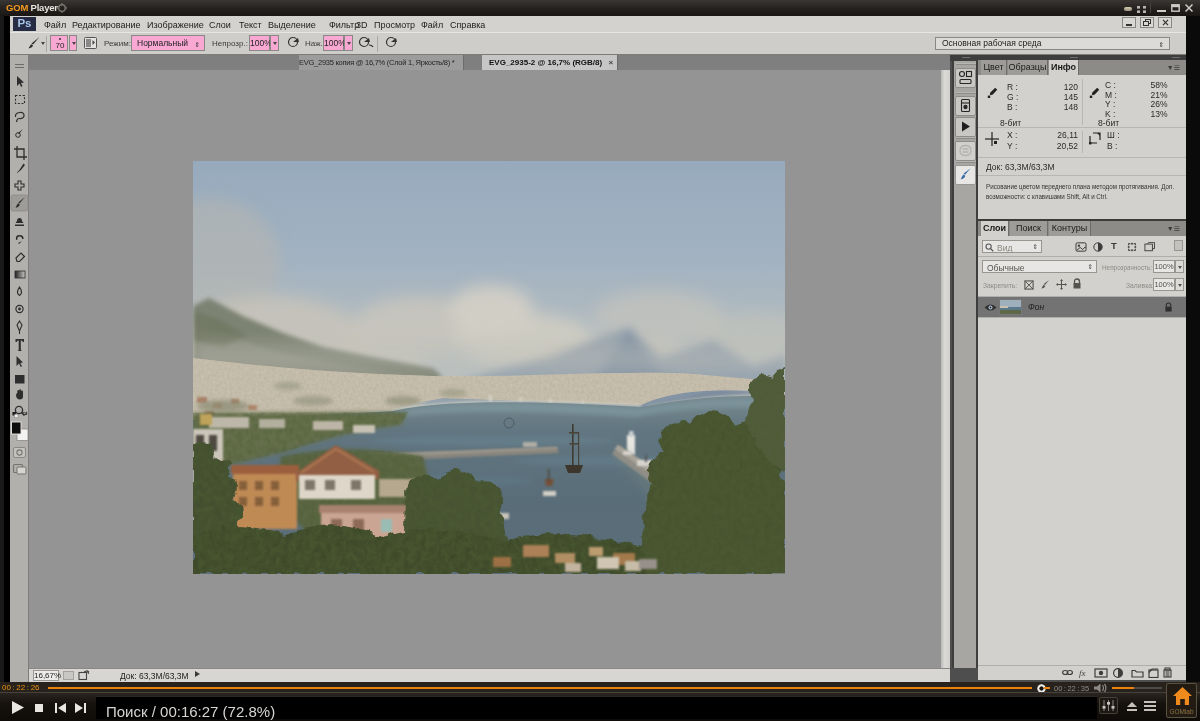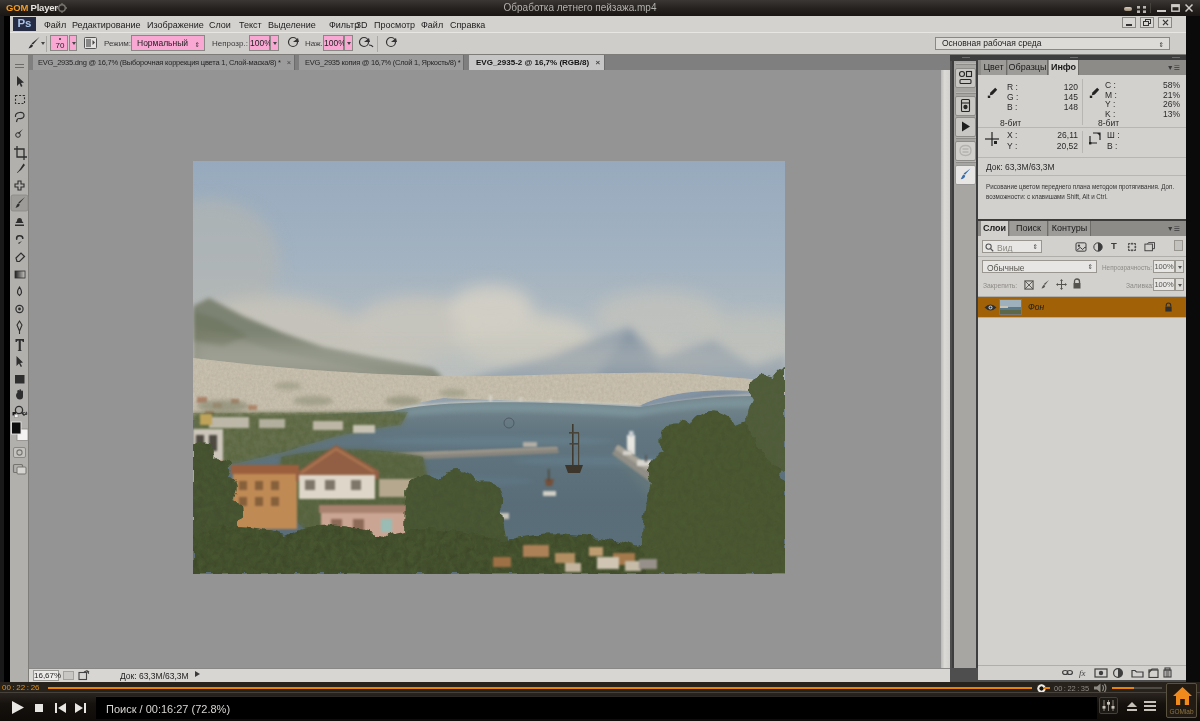--- a/index.html
+++ b/index.html
@@ -28,21 +28,21 @@
   #optbar { left:10px; top:32px; width:1176px; height:23px; background:#cfcdca;
      border-top:1px solid #e8e6e3; border-bottom:1px solid #7e7c78; }
   .obox { position:absolute; background:#f9a8d4; border:1px solid #8a8884; font-size:8.5px; color:#222; }
   .olab { position:absolute; font-size:8px; color:#333; white-space:nowrap; }
   .osep { position:absolute; top:36px; width:1px; height:16px; background:#aba9a5; }
 
   
   #tabbar { left:29px; top:55px; width:921px; height:15px; background:#7f7f7f; }
   .tab { position:absolute; top:0; height:15px; font-size:7.5px; color:#262626;
      background:#9c9c9c; border-right:1px solid #6c6c6c; line-height:15px; white-space:nowrap; overflow:hidden; }
-  .tab.active { background:#c6c6c6; color:#111; }
+  .tab.active { background:#c6c6c6; color:#111;margin-left:13px; }
   .tab .x { color:#444; margin-left:4px; }
 
   
   #toolbar { left:10px; top:55px; width:19px; height:627px; background:#b2b0ad; border-right:1px solid #7f7d7a; }
 
   
   #canvas { left:29px; top:70px; width:921px; height:598px; background:#949494; }
 
   #statusbar { left:29px; top:668px; width:921px; height:14px; background:#d8d6d3; font-size:8.5px; color:#222; }
 
@@ -62,21 +62,20 @@
   #controls { left:0; top:692px; width:1200px; height:29px;
      background:linear-gradient(#2b2620,#16120e 40%,#0e0b08); }
   .ttime { position:absolute; font-size:8px; color:#e8920f; white-space:nowrap; }
 </style>
 </head>
 <body>
 <div id="stage">
 
   <div class="abs" id="gomtitle"></div>
   <div class="abs" id="gomlogo"><span class="g">GOM</span> Player</div>
-  <div class="abs" id="gomtitletext">Обработка летнего пейзажа.mp4</div>
   <div class="abs" id="titlebtns">
     <svg class="abs" style="left:57px;top:3px" width="10" height="10" viewBox="0 0 11 11">
       <circle cx="5.5" cy="5.5" r="3.6" fill="none" stroke="#76736e" stroke-width="1.6"></circle>
       <circle cx="5.5" cy="5.5" r="1.2" fill="#24211e"></circle>
       <g stroke="#76736e" stroke-width="1.4">
         <line x1="5.5" y1="0" x2="5.5" y2="2"></line>
           <line x1="5.5" y1="9" x2="5.5" y2="11"></line>
         <line x1="0" y1="5.5" x2="2" y2="5.5"></line>
           <line x1="9" y1="5.5" x2="11" y2="5.5"></line>
       </g>
@@ -194,22 +193,21 @@
       <path d="M7 6 L12 2 L13 6 Z" fill="#333"></path>
     </svg>
 
     <div class="obox" style="left:935px;top:37px;width:235px;height:13px;line-height:11px;background:#dddbd8">
       <span style="margin-left:6px;font-size:8.5px">Основная рабочая среда</span>
       <span style="position:absolute;right:5px;top:1px;font-size:6.5px;color:#333">⇕</span>
     </div>
   </div>
 
   <div class="abs" id="tabbar">
-    <div class="tab" style="left:4px;width:262px;padding-left:5px;letter-spacing:-0.22px">EVG_2935.dng @ 16,7% (Выборочная коррекция цвета 1, Слой-маска/8) * <span class="x">×</span></div>
-    <div class="tab" style="left:270px;width:165px;padding-left:6px;letter-spacing:-0.26px">EVG_2935 копия @ 16,7% (Слой 1, Яркость/8) * </div>
+    <div class="tab" style="left:270px;width:165px;letter-spacing:-0.26px">EVG_2935 копия @ 16,7% (Слой 1, Яркость/8) * </div>
     <div class="tab active" style="left:440px;width:136px;padding-left:7px;font-weight:bold;font-size:8px">EVG_2935-2 @ 16,7% (RGB/8) <span class="x">×</span></div>
   </div>
 
   <div class="abs" id="toolbar"></div>
   <div class="abs" id="toolicons">
   <svg class="abs" style="left:10px;top:55px" width="19" height="627" viewBox="0 0 19 627">
     <g fill="#2e2e2e" stroke="none">
 
       <rect x="5" y="9" width="9" height="1" fill="#6e6c69"></rect>
           <rect x="5" y="12" width="9" height="1" fill="#6e6c69"></rect>
@@ -622,21 +620,21 @@
           <rect x="0.8" y="8.6" width="2.4" height="2.4" fill="#222"></rect>
       </svg>
       <div class="abs" style="left:29px;top:7px;line-height:10px">R :<br>G :<br>B :</div>
       <div class="abs" style="left:60px;top:7px;width:40px;text-align:right;line-height:10px">120<br>145<br>148</div>
       <div class="abs" style="left:22px;top:43px">8-бит</div>
       <svg class="abs" style="left:111px;top:12px" width="11" height="11" viewBox="0 0 11 11">
         <path d="M8.2 0.8 L10.2 2.8 L5.8 7.4 L3.6 8.2 L2.8 7.4 L3.6 5.2 Z" fill="#222"></path>
           <rect x="0.8" y="8.6" width="2.4" height="2.4" fill="#222"></rect>
       </svg>
       <div class="abs" style="left:127px;top:6px;line-height:9.5px">C :<br>M :<br>Y :<br>K :</div>
-      <div class="abs" style="left:160px;top:6px;width:42px;text-align:right;line-height:9.5px">58%<br>21%<br>26%<br>13%</div>
+      <div class="abs" style="left:160px;top:6px;width:42px;text-align:center;line-height:9.5px">58%<br>21%<br>26%<br>13%</div>
       <div class="abs" style="left:120px;top:43px">8-бит</div>
       <div class="abs" style="left:104px;top:4px;width:1px;height:46px;background:#b8b6b3"></div>
       <div class="abs" style="left:0;top:52px;width:208px;height:1px;background:#b8b6b3"></div>
 
       <svg class="abs" style="left:7px;top:57px" width="14" height="14" viewBox="0 0 14 14">
         <g stroke="#222" stroke-width="1.2">
             <line x1="7" y1="0" x2="7" y2="14"></line>
             <line x1="0" y1="7" x2="14" y2="7"></line>
           </g>
         <rect x="9" y="9" width="3" height="3" fill="#222"></rect>
@@ -739,21 +737,21 @@
           <path d="M2.5 5 L2.5 3.5 Q2.5 1 5 1 Q7.5 1 7.5 3.5 L7.5 5" fill="none" stroke="#55534e" stroke-width="1.3"></path>
           <rect x="1.5" y="5" width="7" height="5.5" fill="#55534e"></rect>
         </svg>
       <span class="abs" style="left:148px;top:45px;color:#8d8b86;font-size:7.5px;transform:scaleX(0.9);transform-origin:0 0">Заливка:</span>
       <div class="abs" style="left:175px;top:42px;width:22px;height:13px;background:#e8e6e4;border:1px solid #98968f;text-align:center;line-height:12px;color:#55534e;font-size:7.5px">100%</div>
       <div class="abs" style="left:197px;top:42px;width:9px;height:13px;background:#dddbd8;border:1px solid #98968f">
           <div style="position:absolute;left:2px;top:5px;border-left:2px solid transparent;border-right:2px solid transparent;border-top:3px solid #555"></div>
         </div>
       <div class="abs" style="left:0;top:47px;width:208px;height:1px;background:#b0aeab;top:60px"></div>
       
-      <div class="abs" style="left:0;top:61px;width:208px;height:20px;background:#a16207">
+      <div class="abs" style="left:0;top:61px;width:208px;height:20px;background:#737373">
         <svg class="abs" style="left:6px;top:6px" width="13" height="9" viewBox="0 0 13 9">
             <path d="M0.5 4.5 Q6.5 -1.5 12.5 4.5 Q6.5 10.5 0.5 4.5 Z" fill="#2f2f2f"></path>
             <circle cx="6.5" cy="4.5" r="2" fill="#b3c7e0"></circle>
             <circle cx="6.5" cy="4.5" r="1" fill="#2f2f2f"></circle>
           </svg>
         <div class="abs" style="left:21px;top:2px;width:23px;height:16px;background:#fff;border:1px solid #777">
           <svg width="21" height="14" viewBox="0 0 21 14">
               <rect width="21" height="9" fill="#9fb0bd"></rect>
               <rect y="7" width="21" height="4" fill="#5a7a8c"></rect>
               <rect y="10" width="21" height="4" fill="#5d6848"></rect>
@@ -825,21 +823,21 @@
     <svg class="abs" style="left:55px;top:703px" width="11" height="10" viewBox="0 0 11 10">
         <rect x="0" y="0" width="2" height="10" fill="#e8e6e2"></rect>
         <path d="M11 0 L3 5 L11 10 Z" fill="#e8e6e2"></path>
       </svg>
     <svg class="abs" style="left:75px;top:703px" width="11" height="10" viewBox="0 0 11 10">
         <path d="M0 0 L8 5 L0 10 Z" fill="#e8e6e2"></path>
         <rect x="9" y="0" width="2" height="10" fill="#e8e6e2"></rect>
       </svg>
 
     <div class="abs" style="left:96px;top:696px;width:1001px;height:23px;background:#000;border-top:1px solid #2c2722"></div>
-    <span class="abs" style="left:106px;top:703px;font-size:11px;color:#d8d6d2">Поиск / 00:16:27 (72.8%)</span>
+    <span class="abs" style="left:106px;top:703px;font-size:15px;color:#d8d6d2">Поиск / 00:16:27 (72.8%)</span>
 
     <div class="abs" style="left:1099px;top:697px;width:19px;height:17px;background:#1c1813;border:1px solid #453f36;border-radius:2px">
       <svg width="17" height="15" viewBox="0 0 17 15">
           <g stroke="#8a857c" stroke-width="1">
             <line x1="4" y1="2" x2="4" y2="13"></line>
             <line x1="8.5" y1="2" x2="8.5" y2="13"></line>
             <line x1="13" y1="2" x2="13" y2="13"></line>
           </g>
           <g fill="#c8c4bc">
             <rect x="2.5" y="8" width="3" height="2.6"></rect>

